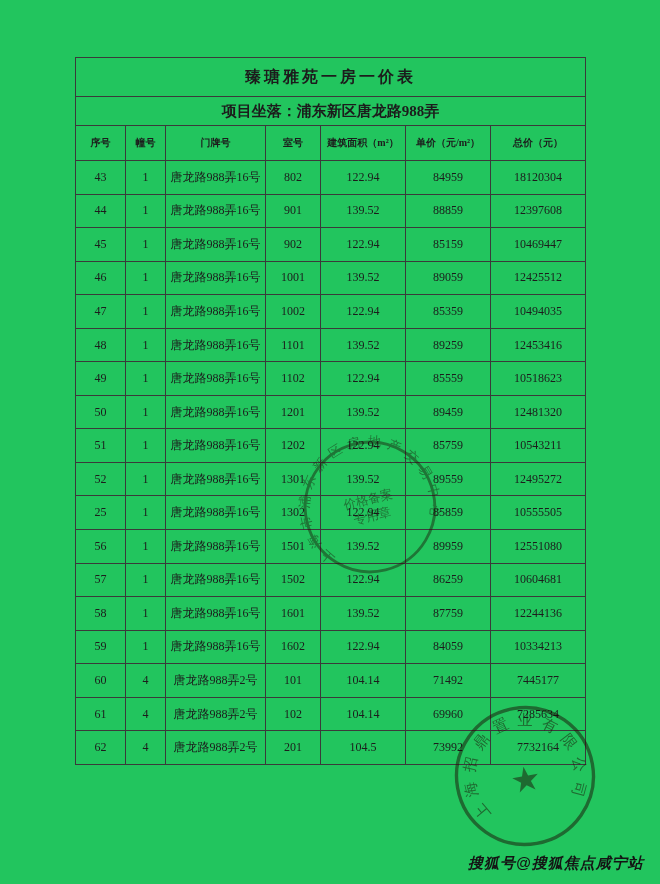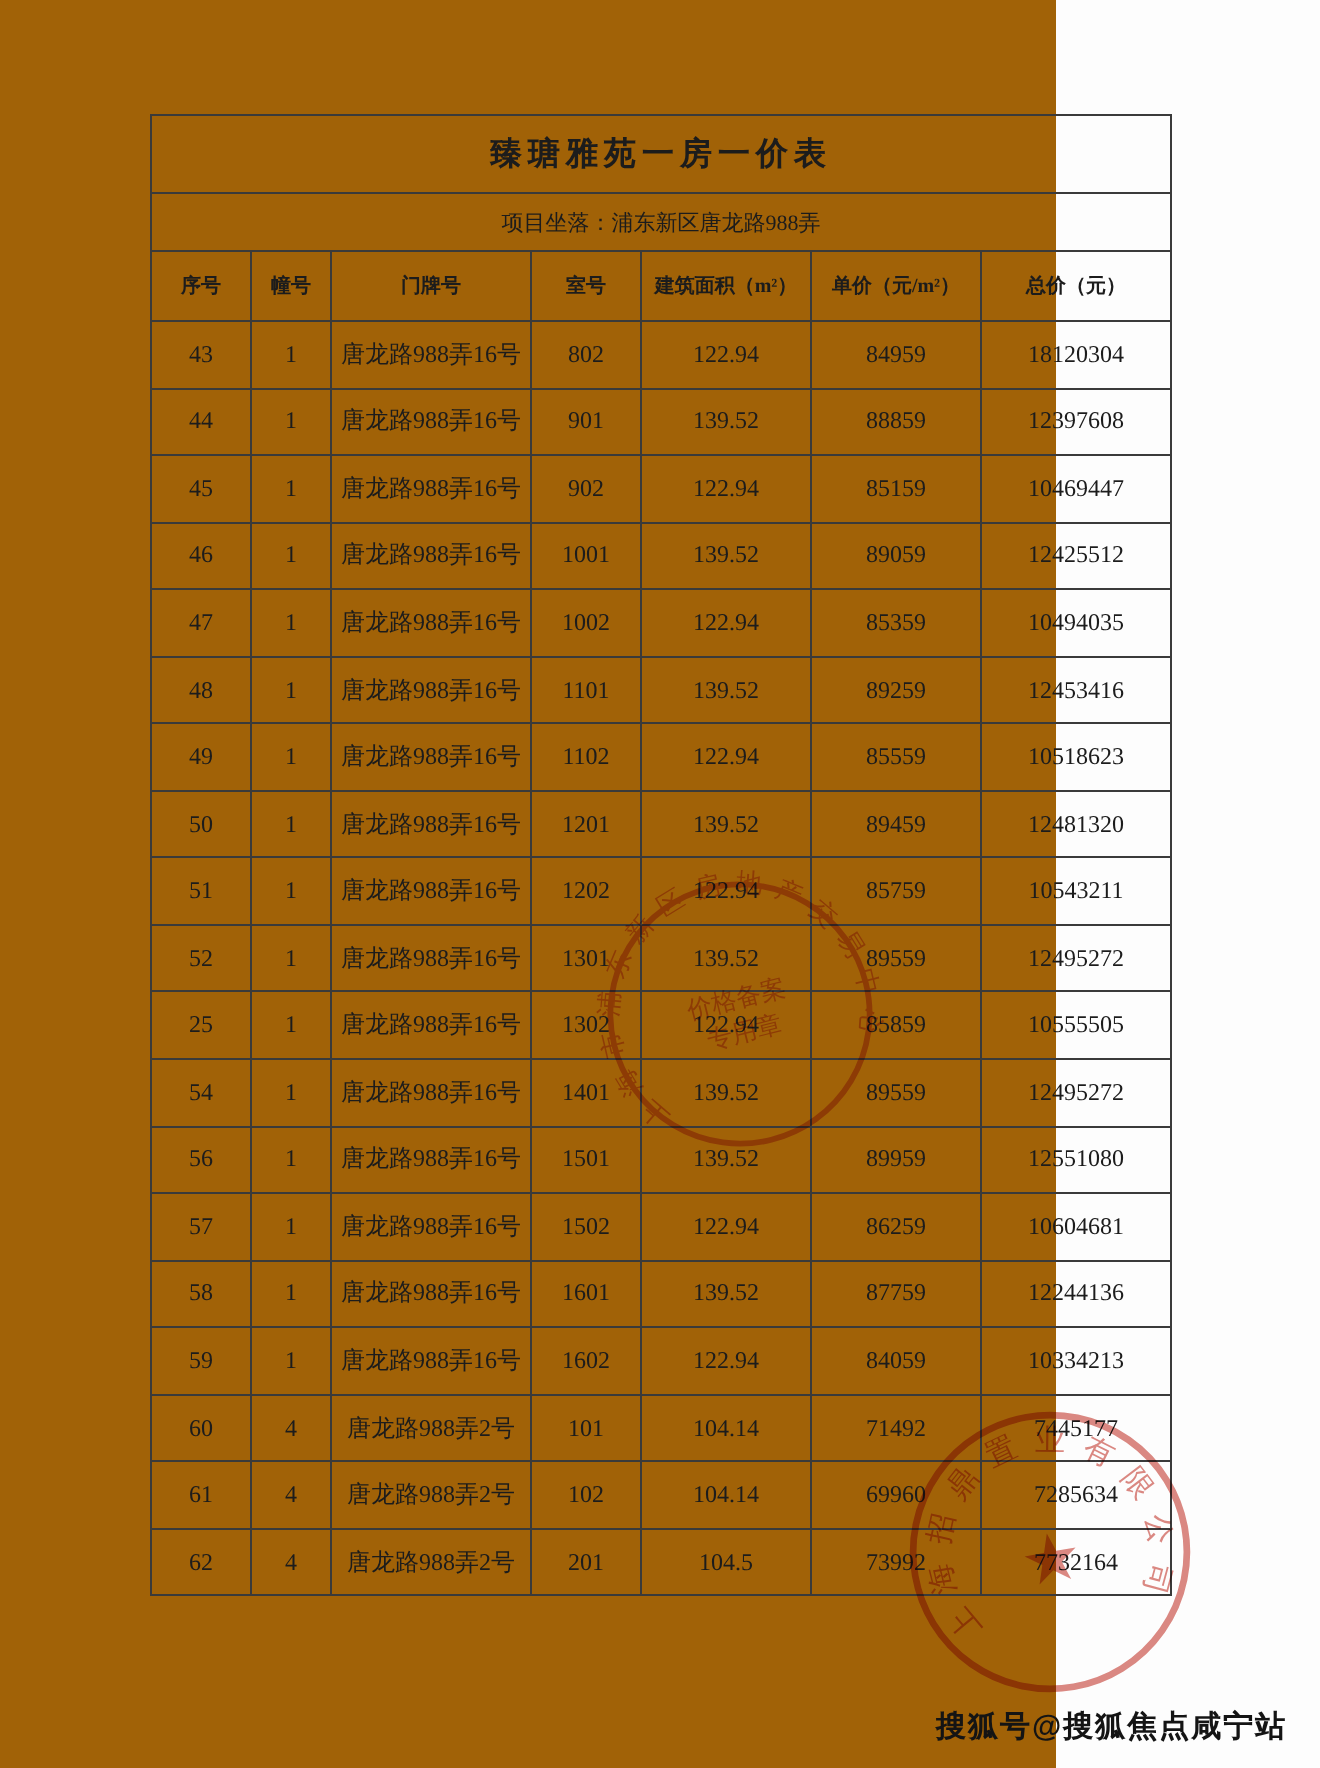--- a/index.html
+++ b/index.html
@@ -1,39 +1,39 @@
 <!DOCTYPE html>
 <html><head>
 <meta charset="utf-8">
 <style>
   html,body{margin:0;padding:0;}
   body{
     width:660px;height:884px;background:#fdfdfd;overflow:hidden;
     font-family:"Liberation Serif","DejaVu Serif",serif;
   }
-  .page{position:relative;width:528px;height:884px;background:#a16207;}
+  .page{position:relative;width:660px;height:884px;background:#22c55e;}
   .doc-table{
     position:absolute;left:75px;top:57px;width:510px;
     border-collapse:collapse;table-layout:fixed;
     font-family:"Liberation Serif","DejaVu Serif",serif;
   }
   .doc-table td,.doc-table th{
     border:1px solid #3a3a3a;text-align:center;vertical-align:middle;
     color:#1c1c1c;padding:0;overflow:hidden;white-space:nowrap;
   }
   .title-cell{height:38px;font-size:16px;font-weight:bold;letter-spacing:3px;}
-  .loc-cell{height:28px;text-align:left;font-weight:normal;font-size:11px;padding-left:6px;}
+  .loc-cell{height:28px;text-align:left;font-weight:bold;font-size:15px;padding-left:6px;}
   .head-cell{height:34px;font-weight:bold;font-size:10px;}
   .data-row td{height:32.55px;font-size:12px;}
   .seal{position:absolute;mix-blend-mode:multiply;pointer-events:none;}
   .seal-mid{left:298px;top:435px;width:144px;height:144px;opacity:.52;transform:rotate(-14deg);}
   .seal-bottom{left:450px;top:701px;width:150px;height:150px;opacity:.6;transform:rotate(-10deg);}
   .watermark{
     position:absolute;left:468px;top:854px;font-size:15px;font-weight:bold;color:#141414;
-    font-family:"Liberation Sans","DejaVu Sans",sans-serif;letter-spacing:1px;white-space:nowrap;
+    font-family:"Liberation Sans","DejaVu Sans",sans-serif;letter-spacing:1px;white-space:nowrap;font-style:italic;
   }
 </style>
 </head>
 <body>
 
 <div class="page">
 
   <table class="doc-table">
     <colgroup>
       <col style="width:50px">
@@ -155,29 +155,20 @@
         <tr class="data-row">
           <td>25</td>
           <td>1</td>
           <td>唐龙路988弄16号</td>
           <td>1302</td>
           <td>122.94</td>
           <td>85859</td>
           <td>10555505</td>
         </tr>
         <tr class="data-row">
-          <td>54</td>
-          <td>1</td>
-          <td>唐龙路988弄16号</td>
-          <td>1401</td>
-          <td>139.52</td>
-          <td>89559</td>
-          <td>12495272</td>
-        </tr>
-        <tr class="data-row">
           <td>56</td>
           <td>1</td>
           <td>唐龙路988弄16号</td>
           <td>1501</td>
           <td>139.52</td>
           <td>89959</td>
           <td>12551080</td>
         </tr>
         <tr class="data-row">
           <td>57</td>

